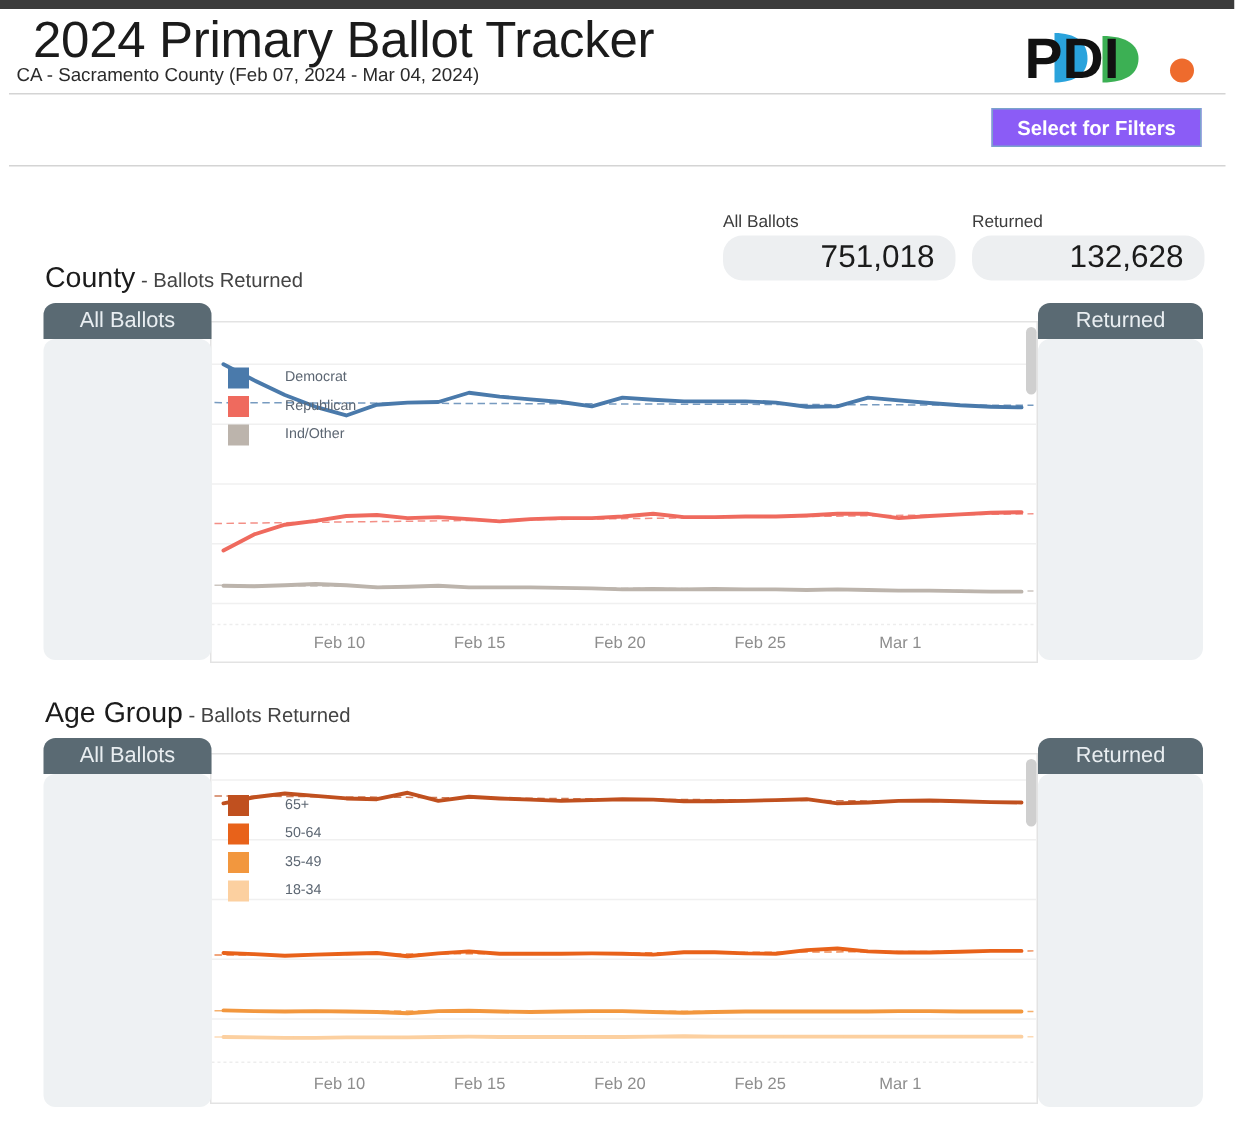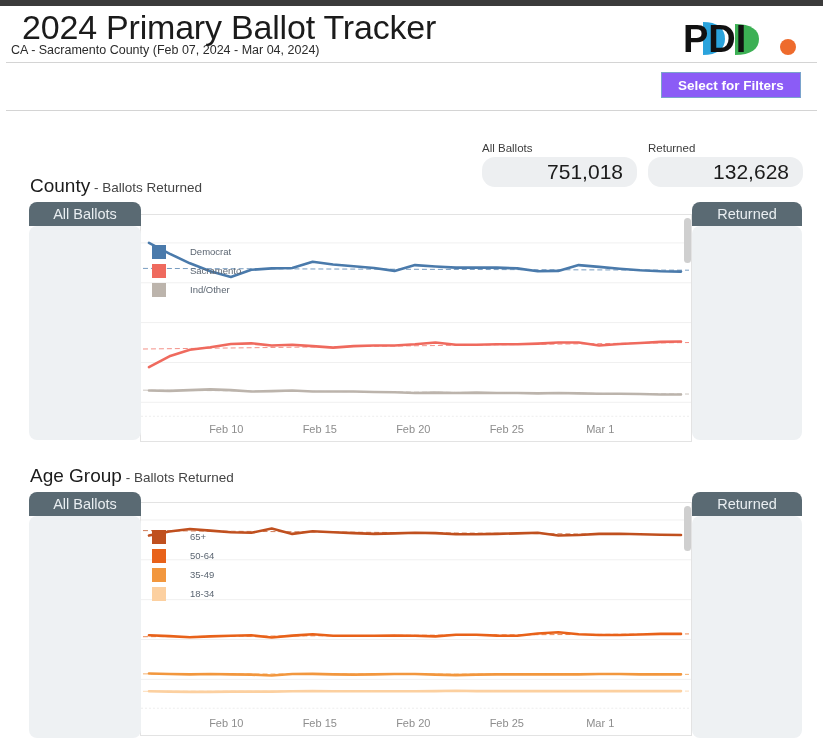--- a/index.html
+++ b/index.html
@@ -167,21 +167,21 @@
           <path d="M8.0 176.1 L28.5 176.5 L49.1 175.8 L69.6 175.0 L90.2 175.8 L110.7 177.2 L131.2 176.8 L151.8 176.1 L172.3 177.2 L192.8 177.2 L213.4 177.2 L233.9 177.6 L254.5 177.9 L275.0 178.6 L295.5 178.3 L316.1 178.6 L336.6 178.3 L357.2 178.6 L377.7 178.6 L398.2 179.0 L418.8 178.6 L439.3 179.0 L459.8 179.4 L480.4 179.4 L500.9 179.7 L521.5 180.1 L542.0 180.1" fill="none" stroke="#bcb4ac" stroke-width="2.6" stroke-linejoin="round" stroke-linecap="round"></path>
           <line x1="2" x2="550" y1="175.8" y2="179.7" stroke="#bcb4ac" stroke-width="1" stroke-dasharray="5 3" opacity="0.75"></line>
         </svg>
       <div class="legend" style="left:11px; top:27px;">
           <div class="lg-row">
             <span class="lg-sw" style="background: rgb(74, 122, 171);"></span>
             <span class="lg-tx">Democrat</span>
           </div>
           <div class="lg-row">
             <span class="lg-sw" style="background: rgb(239, 106, 94);"></span>
-            <span class="lg-tx">Sacramento</span>
+            <span class="lg-tx">Republican</span>
           </div>
           <div class="lg-row">
             <span class="lg-sw" style="background: rgb(188, 180, 172);"></span>
             <span class="lg-tx">Ind/Other</span>
           </div>
         </div>
       <div class="axis" id="party-axis">
           <span class="tick" style="left: 15.5%;">Feb 10</span>
           <span class="tick" style="left: 32.5%;">Feb 15</span>
           <span class="tick" style="left: 49.5%;">Feb 20</span>

